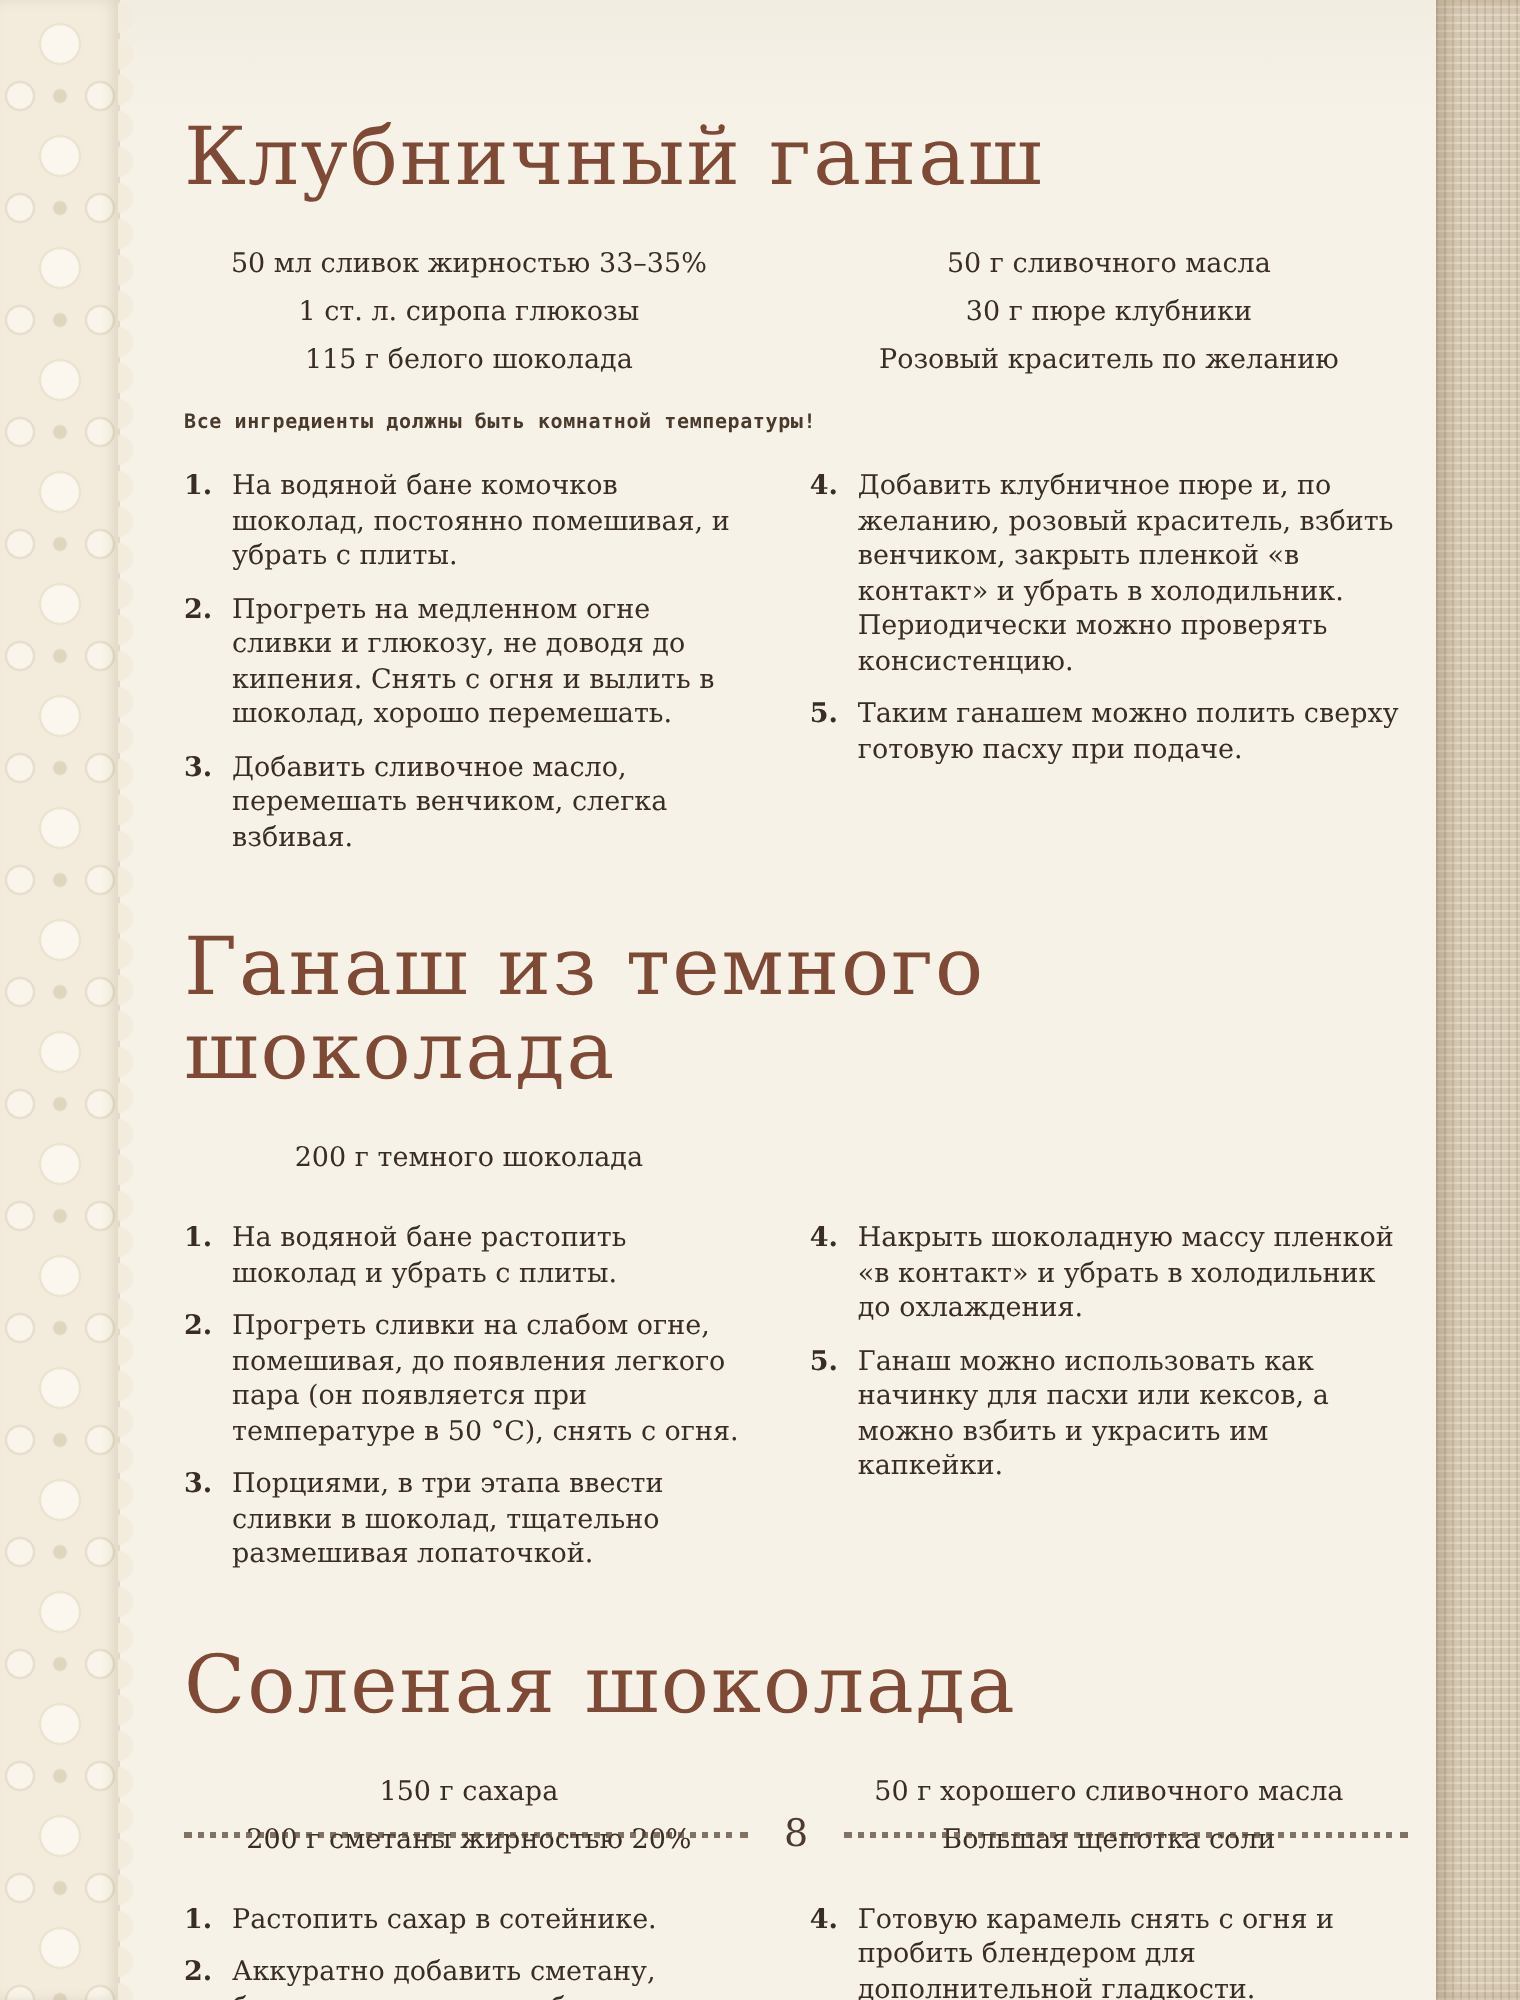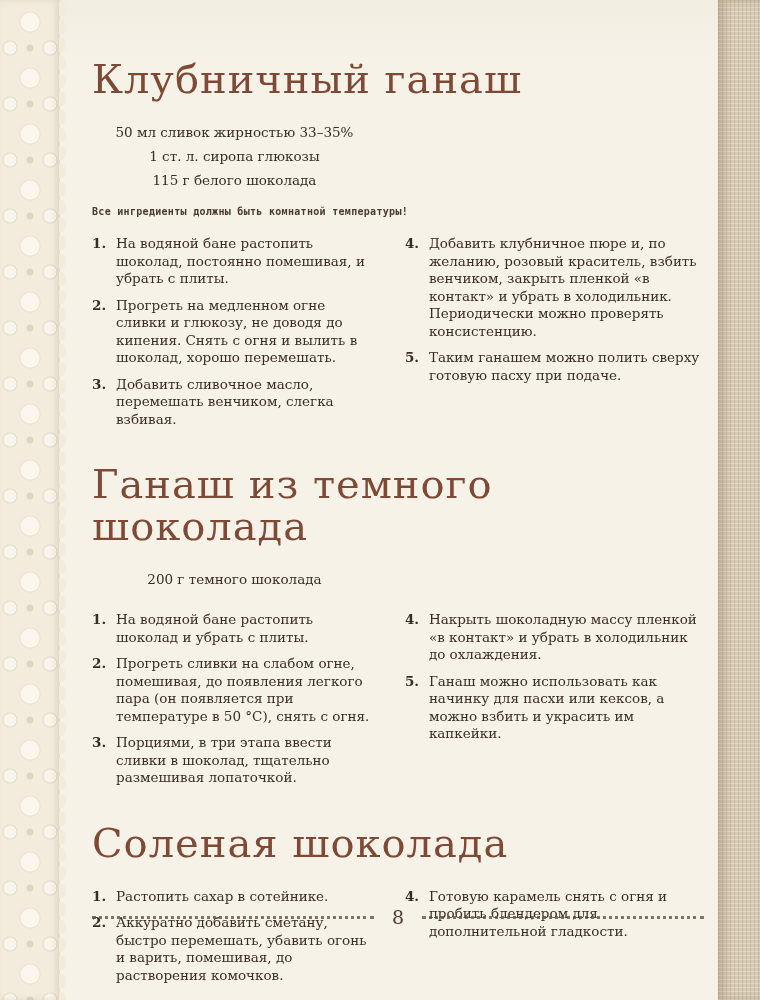--- a/index.html
+++ b/index.html
@@ -98,29 +98,34 @@
 
     <section class="recipe">
       <h1 class="recipe-title">Клубничный ганаш</h1>
 
       <div class="two-col ingredients-block">
         <ul class="ingredients">
           <li>50 мл сливок жирностью 33–35%</li>
           <li>1 ст. л. сиропа глюкозы</li>
           <li>115 г белого шоколада</li>
         </ul>
+        <ul class="ingredients">
+          <li>50 г сливочного масла</li>
+          <li>30 г пюре клубники</li>
+          <li>Розовый краситель по желанию</li>
+        </ul>
       </div>
 
       <p class="note">Все ингредиенты должны быть комнатной температуры!</p>
 
       <div class="two-col steps-block">
         <ul class="steps">
           <li class="step">
             <span class="num">1.</span>
-            <span class="txt">На водяной бане растопить шоколад, постоянно помешивая, и убрать с плиты.</span>
+            <span class="txt">На водяной бане комочков шоколад, постоянно помешивая, и убрать с плиты.</span>
           </li>
           <li class="step">
             <span class="num">2.</span>
             <span class="txt">Прогреть на медленном огне сливки и глюкозу, не доводя до кипения. Снять с огня и вылить в шоколад, хорошо перемешать.</span>
           </li>
           <li class="step">
             <span class="num">3.</span>
             <span class="txt">Добавить сливочное масло, перемешать венчиком, слегка взбивая.</span>
           </li>
         </ul>
@@ -170,20 +175,30 @@
             <span class="num">5.</span>
             <span class="txt">Ганаш можно использовать как начинку для пасхи или кексов, а можно взбить и украсить им капкейки.</span>
           </li>
         </ul>
       </div>
     </section>
 
     <section class="recipe">
       <h1 class="recipe-title">Соленая шоколада</h1>
 
+      <div class="two-col ingredients-block">
+        <ul class="ingredients">
+          <li>150 г сахара</li>
+          <li>200 г сметаны жирностью 20%</li>
+        </ul>
+        <ul class="ingredients">
+          <li>50 г хорошего сливочного масла</li>
+          <li>Большая щепотка соли</li>
+        </ul>
+      </div>
 
       <div class="two-col steps-block">
         <ul class="steps">
           <li class="step">
             <span class="num">1.</span>
             <span class="txt">Растопить сахар в сотейнике.</span>
           </li>
           <li class="step">
             <span class="num">2.</span>
             <span class="txt">Аккуратно добавить сметану, быстро перемешать, убавить огонь и варить, помешивая, до растворения комочков.</span>

